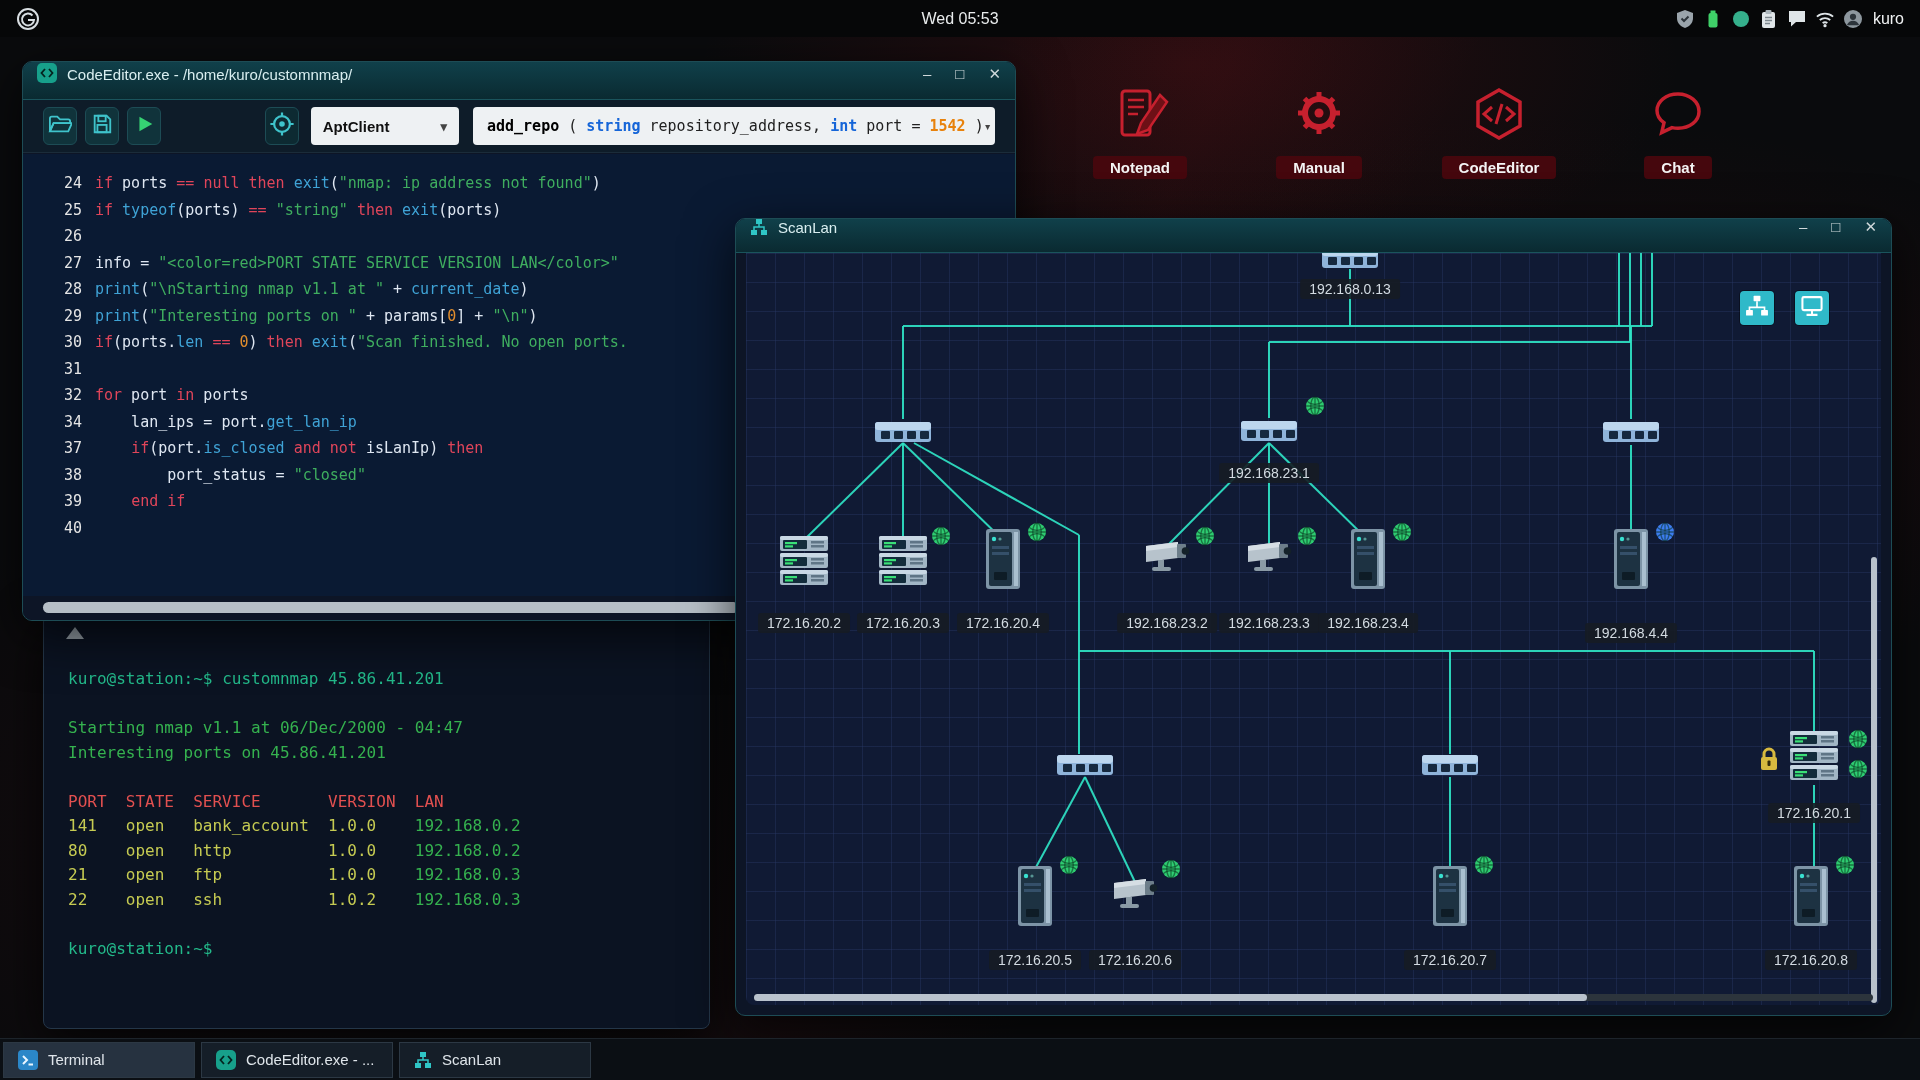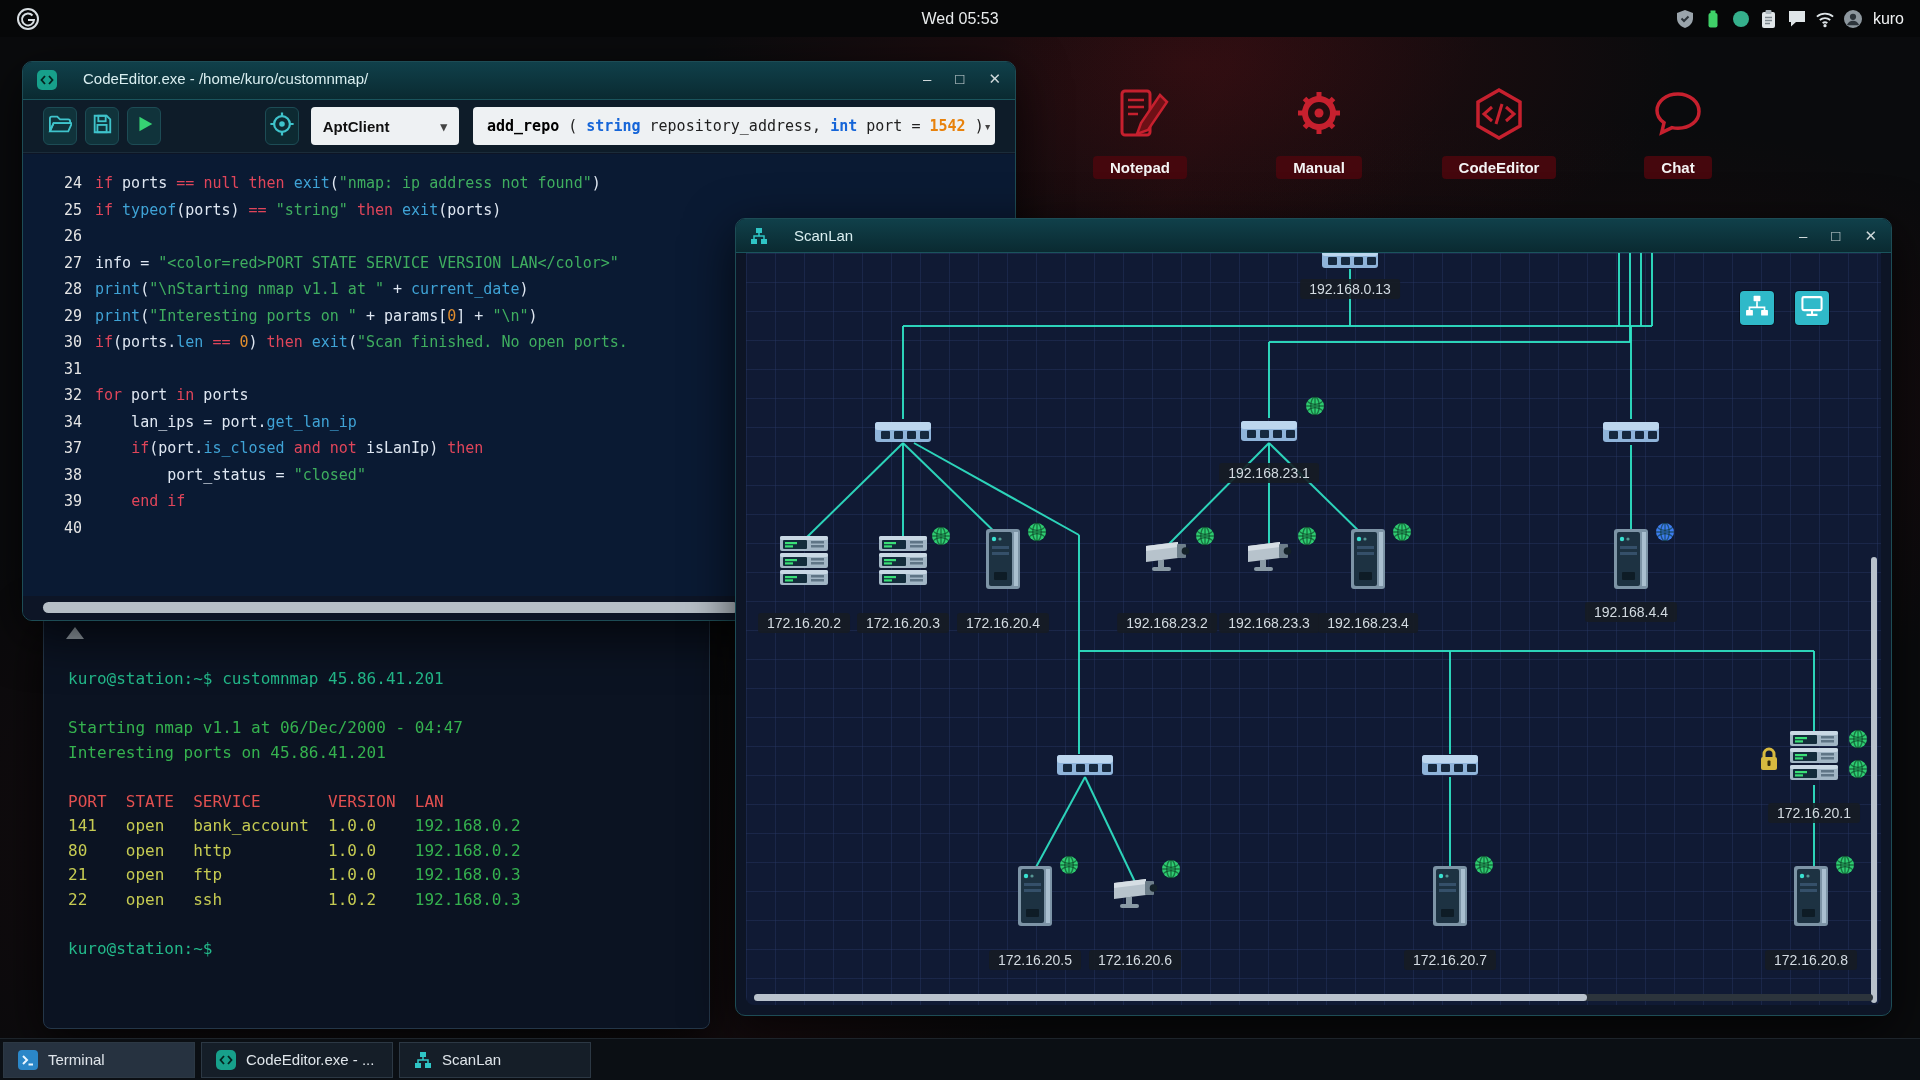--- a/index.html
+++ b/index.html
@@ -15,21 +15,21 @@
 .topbar .clock{position:absolute;left:50%;transform:translateX(-50%);color:#e9eced;font-size:16px}
 .tray{margin-left:auto;display:flex;align-items:center;gap:8px}
 .tray .ticon{width:20px;height:20px;display:flex;align-items:center;justify-content:center}
 .tray .user{color:#f0f2f3;font-size:16px;margin-left:2px}
 
 .desk-icon{position:absolute;width:150px;text-align:center;z-index:1;cursor:pointer}
 .desk-icon svg{width:72px;height:64px}
 .desk-label{display:inline-block;background:#45070d;color:#f4f4f4;font-size:15px;font-weight:bold;padding:3px 17px;border-radius:4px;margin-top:2px}
 
 .window{position:absolute;border-radius:10px;box-shadow:0 14px 50px rgba(0,0,0,.7);border:1px solid #1d4c55;background:#0d1526}
-.titlebar{height:38px;border-radius:9px 9px 0 0;background:linear-gradient(#10404a,#0a2a31);display:flex;align-items:flex-start;padding:8px 14px;gap:26px;border-bottom:1px solid #1a545c}
+.titlebar{height:38px;border-radius:9px 9px 0 0;background:linear-gradient(#10404a,#0a2a31);display:flex;align-items:flex-end;padding:16px 14px;gap:10px;border-bottom:1px solid #1a545c}
 .titlebar .title{color:#d9eef0;font-size:15px}
 .win-controls{margin-left:auto;display:flex;gap:24px;color:#cfd8da;font-size:15px}
 .win-controls span{cursor:pointer}
 
 #code-editor-window{left:22px;top:61px;width:994px;height:560px;z-index:10}
 .ce-toolbar{height:53px;background:#0e1c29;border-bottom:1px solid #1b2c3a;display:flex;align-items:center;padding:0 20px;gap:8px}
 .tool-btn{width:38px;height:38px;border-radius:6px;background:#10333b;border:1px solid #1d4c55;display:flex;align-items:center;justify-content:center;cursor:pointer}
 #target-button{margin-left:96px;background:#0d2a32}
 .ce-dropdown{height:38px;background:#eef1f3;border-radius:4px;display:flex;align-items:center;padding:0 12px;gap:14px;color:#101010;font-weight:bold;font-size:15px;width:164px;margin-left:4px;cursor:pointer}
 .ce-dropdown .chev,.ce-hint .chev{color:#444;font-size:13px;margin-left:auto}
@@ -479,21 +479,21 @@
       <div class="node" style="left: 865px; top: 275px;"><svg width="40" height="62" viewBox="0 0 40 62">
           <rect x="3" y="1" width="34" height="60" rx="3" fill="#7d94a6"></rect>
           <rect x="6" y="4" width="23" height="54" rx="2" fill="#1d3242"></rect>
           <rect x="31" y="4" width="4" height="54" fill="#a9bfcf"></rect>
           <circle cx="11" cy="11" r="2.2" fill="#39e0d0"></circle>
           <circle cx="17" cy="11" r="1.6" fill="#7ed9c9" opacity=".6"></circle>
           <rect x="9" y="18" width="17" height="3" fill="#35506a"></rect>
           <rect x="9" y="24" width="17" height="3" fill="#35506a"></rect>
           <rect x="11" y="44" width="13" height="8" rx="1" fill="#0e1c26"></rect>
         </svg></div>
-      <div class="nlabel" style="left: 885px; top: 349px;">192.168.4.4</div>
+      <div class="nlabel" style="left: 885px; top: 370px;">192.168.4.4</div>
       <div class="globe" style="left: 909px; top: 269px;"><svg width="20" height="20" viewBox="0 0 20 20">
           <circle cx="10" cy="10" r="9" fill="#3d7df0"></circle>
           <path d="M1 10h18M10 1v18" stroke="rgba(8,45,28,.55)" stroke-width="1.3" fill="none"></path>
           <ellipse cx="10" cy="10" rx="4.2" ry="9" stroke="rgba(8,45,28,.55)" stroke-width="1.3" fill="none"></ellipse>
           <path d="M2.4 5.4a11 11 0 0 0 15.2 0M2.4 14.6a11 11 0 0 1 15.2 0" stroke="rgba(8,45,28,.55)" stroke-width="1.3" fill="none"></path>
         </svg></div>
       <div class="node" style="left: 310px; top: 499px;"><svg width="58" height="26" viewBox="0 0 58 26">
           <rect x="1" y="3" width="56" height="20" rx="3" fill="#8fb4da"></rect>
           <rect x="1" y="3" width="56" height="8" rx="3" fill="#bcd6ee"></rect>
           <rect x="7" y="12" width="9" height="8" rx="1" fill="#16293f"></rect>

